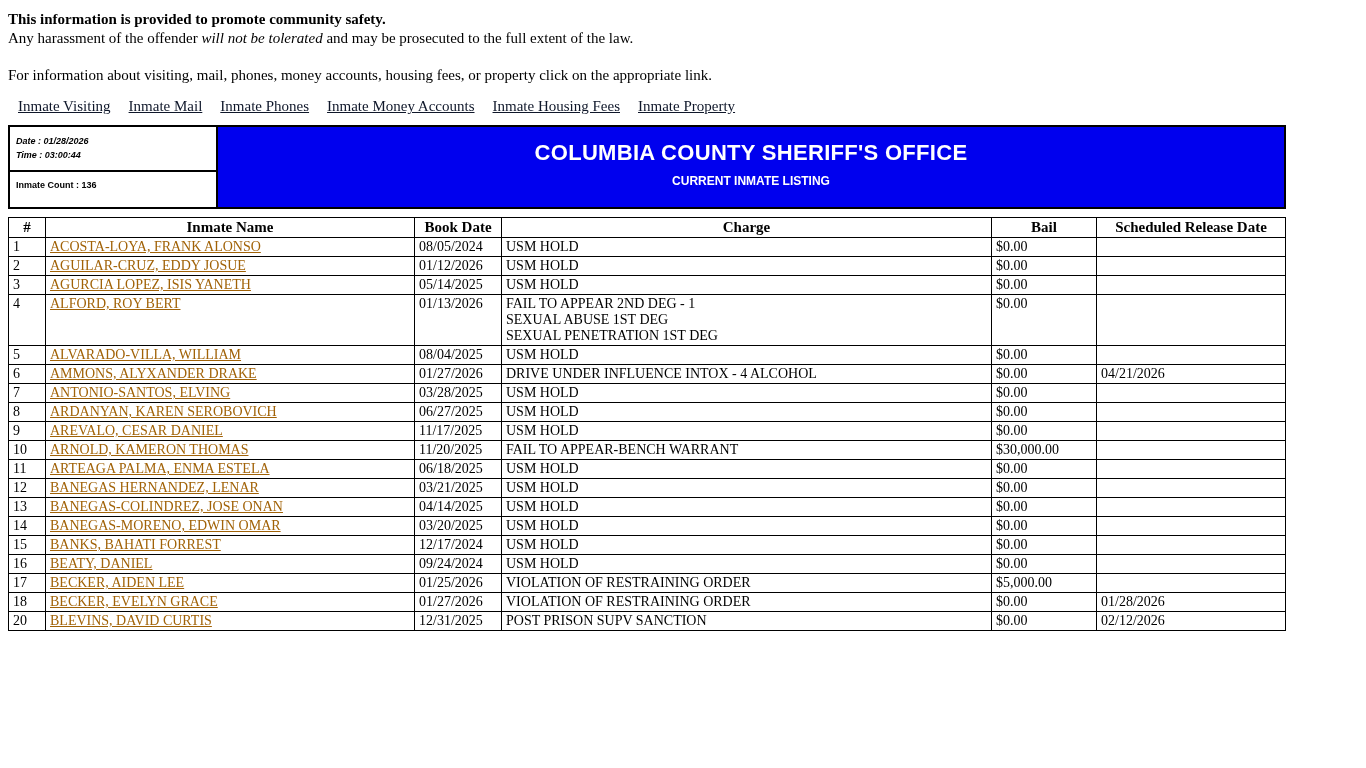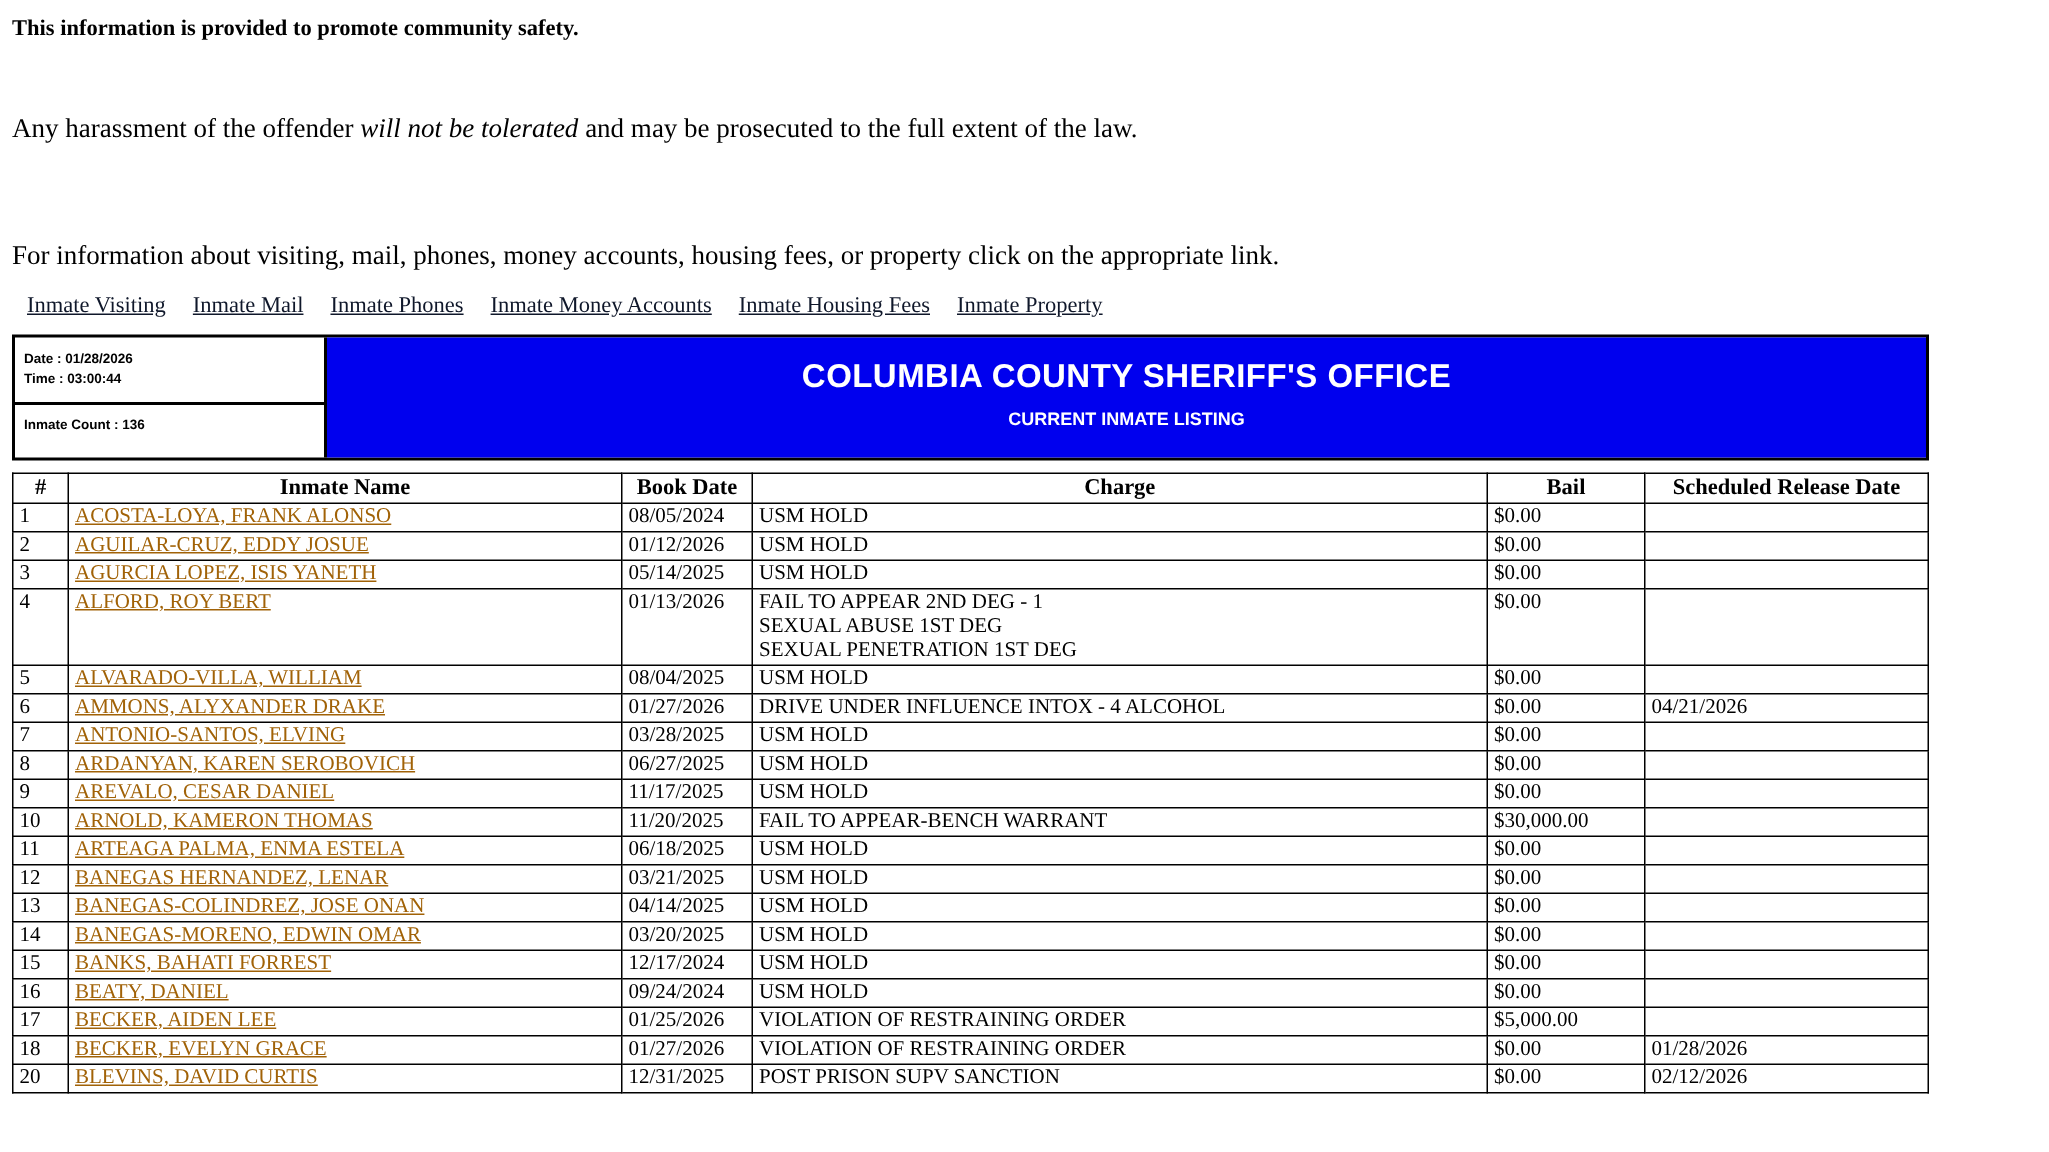--- a/index.html
+++ b/index.html
@@ -16,24 +16,23 @@
   .page {
     padding: 10px 8px 0 8px;
   }
   .notice-bold {
     font-weight: bold;
     font-size: 15px;
     color: #000;
     line-height: 1.25;
   }
   .notice-line {
-    font-size: 18px;
+    font-size: 15px;
     color: #000;
     line-height: 1.25;
-    margin-top: 45px;
   }
   .notice-line em {
     font-style: italic;
   }
   .spacer-10 { height: 14px; }
   .spacer-16 { height: 18px; }
   .links-row {
     padding-left: 10px;
     font-size: 15px;
   }
@@ -57,20 +56,21 @@
     flex-direction: column;
     font-size: 9px;
     font-family: "Liberation Sans", sans-serif;
     font-weight: bold;
   }
   .hl-top {
     flex: 1;
     border-bottom: 2px solid #000;
     padding: 8px 6px;
     line-height: 1.5;
+    font-style: italic;
   }
   .hl-bottom {
     padding: 8px 6px;
     height: 35px;
     box-sizing: border-box;
   }
   .header-right {
     flex: 1;
     background: #0000ee;
     color: #ffffff;

